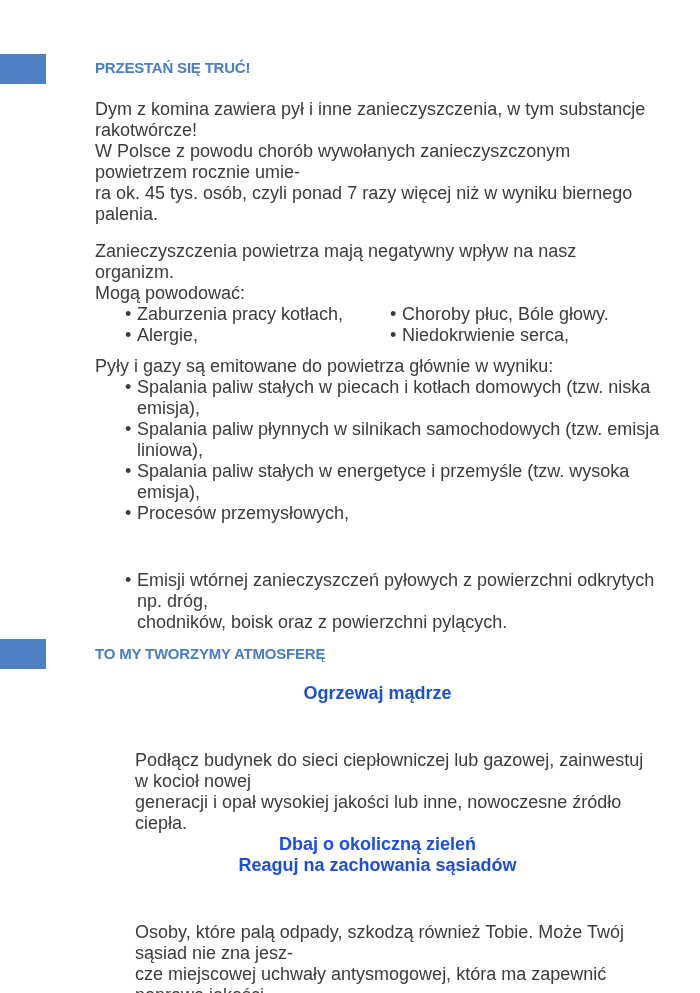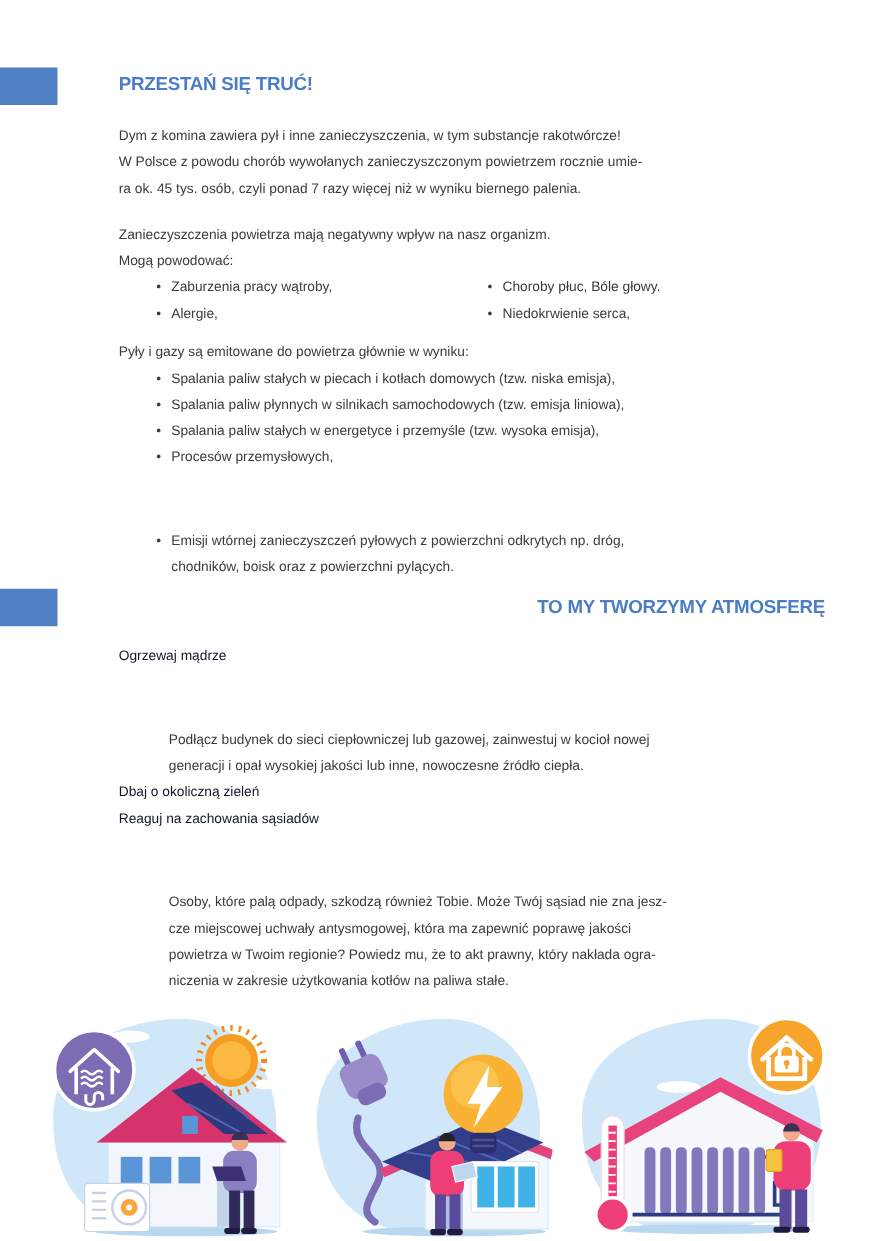--- a/index.html
+++ b/index.html
@@ -13,37 +13,37 @@
 
   .heading-row { position:relative; }
   .accent-square {
     position:absolute; left:-95px; top:0;
     width:46px; height:30px; background:#4e80c3;
   }
   h1, h2 {
     color:#4a7dc4; font-size:15px; line-height:28px;
     font-weight:bold; letter-spacing:-0.2px;
   }
-  h2 { line-height:30px;text-align:right; }
-
-  .body-text { font-size:11px; line-height:21px; }
+  h2 { line-height:30px; }
+
+  .body-text { font-size:18px; line-height:21px; }
   .preline { white-space:pre-line;margin-top:46px; }
 
   .intro { margin-top:17px; }
   .block2 { margin-top:16px; }
   .block3 { margin-top:10px; }
   .h2-row { margin-top:6px; }
   .tips { margin-top:14px; }
 
   .cols { display:grid; grid-template-columns:265px auto; }
   ul.bullets { list-style:none; padding-left:30px; }
   ul.bullets li { position:relative; padding-left:12px; line-height:21px; }
   ul.bullets li::before { content:"\2022"; position:absolute; left:0; }
 
-  .tip-title { color:#0f172a; font-weight:normal; line-height:21px; }
+  .tip-title { color:#1d4ed8; font-weight:bold; line-height:21px;text-align:center; }
   .tip-body { margin-left:40px; line-height:21px; }
 
   .illustrations {
     margin:10px -8px 0 -62px;
     display:flex; justify-content:space-between; align-items:flex-end;
   }
   .illustrations svg { height:185px; width:auto; display:block; }
 </style>
 </head>
 <body>
@@ -57,21 +57,21 @@
 
   <p class="body-text preline intro">Dym z komina zawiera pył i inne zanieczyszczenia, w tym substancje rakotwórcze!
 W Polsce z powodu chorób wywołanych zanieczyszczonym powietrzem rocznie umie-
 ra ok. 45 tys. osób, czyli ponad 7 razy więcej niż w wyniku biernego palenia.</p>
 
   <div class="block2 body-text">
     <div>Zanieczyszczenia powietrza mają negatywny wpływ na nasz organizm.</div>
     <div>Mogą powodować:</div>
     <div class="cols">
       <ul class="bullets">
-        <li>Zaburzenia pracy wątroby,</li>
+        <li>Zaburzenia pracy kotłach,</li>
         <li>Alergie,</li>
       </ul>
       <ul class="bullets">
         <li>Choroby płuc, Bóle głowy.</li>
         <li>Niedokrwienie serca,</li>
       </ul>
     </div>
   </div>
 
   <div class="block3 body-text">

